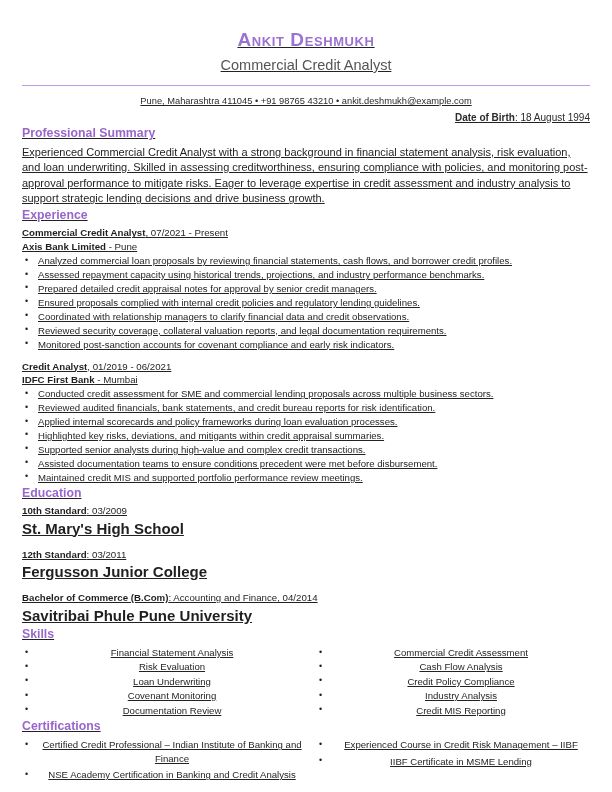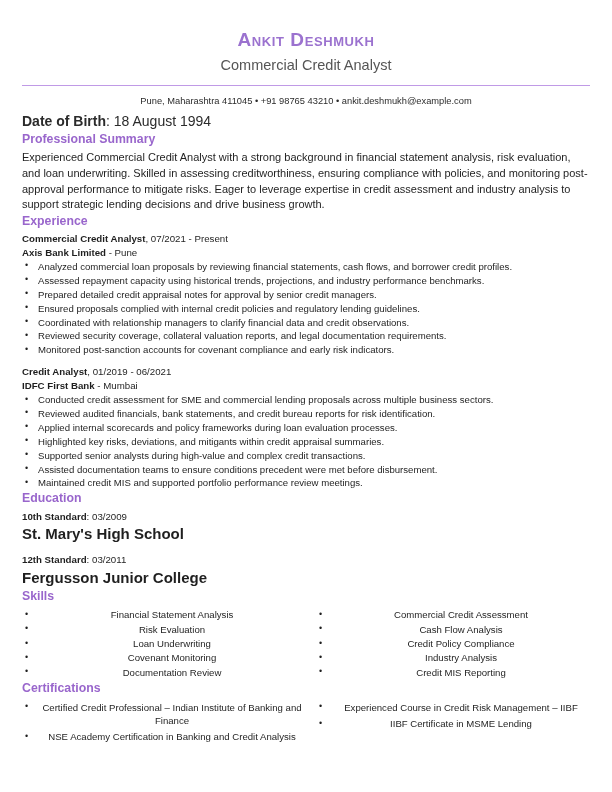--- a/index.html
+++ b/index.html
@@ -13,20 +13,21 @@
     overflow: hidden;
     font-family: "Liberation Sans", sans-serif;
     color: #222222;
   }
   .page {
     width: 612px;
     height: 592px;
     box-sizing: border-box;
     padding: 22px 22px 0 22px;
     position: relative;
+    text-decoration: underline;
   }
 
   
   .name {
     text-align: center;
     color: #9b72cf;
     font-size: 19px;
     font-weight: bold;
     font-variant: small-caps;
     letter-spacing: 0.6px;
@@ -48,22 +49,22 @@
     width: 100%;
   }
   .contact {
     text-align: center;
     font-size: 9.3px;
     color: #2b2b2b;
     margin-top: 9px;
     line-height: 1.45;
   }
   .dob {
-    text-align: left;
-    font-size: 14px;
+    text-align: right;
+    font-size: 10px;
     color: #2b2b2b;
     margin-top: 2px;
     line-height: 1.45;
   }
   .dob b { font-weight: bold; }
 
   
   .section { margin-top: 1px; }
   .section-title {
     color: #9966cc;
@@ -232,20 +233,26 @@
       <div class="edu-line2">St. Mary's High School</div>
     </div>
 
     <div class="edu-entry">
       <div class="edu-line1">
         <b>12th Standard</b><span>: 03/2011</span>
       </div>
       <div class="edu-line2">Fergusson Junior College</div>
     </div>
 
+    <div class="edu-entry">
+      <div class="edu-line1">
+        <b>Bachelor of Commerce (B.Com)</b><span>: Accounting and Finance, 04/2014</span>
+      </div>
+      <div class="edu-line2">Savitribai Phule Pune University</div>
+    </div>
   </div>
 
   <div class="section">
     <div class="section-title">Skills</div>
     <div class="two-col">
       <div class="col left">
         <ul>
           <li>Financial Statement Analysis</li>
           <li>Risk Evaluation</li>
           <li>Loan Underwriting</li>

